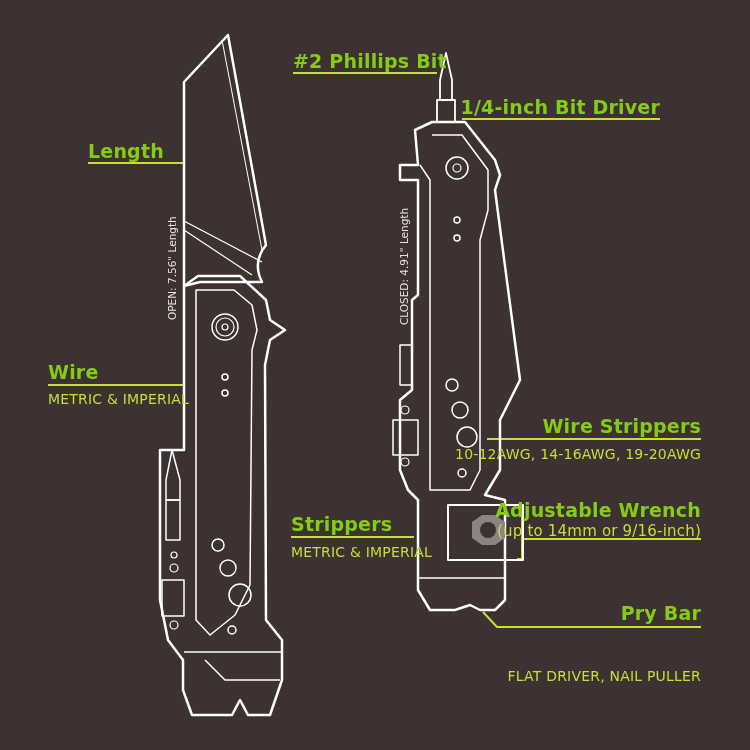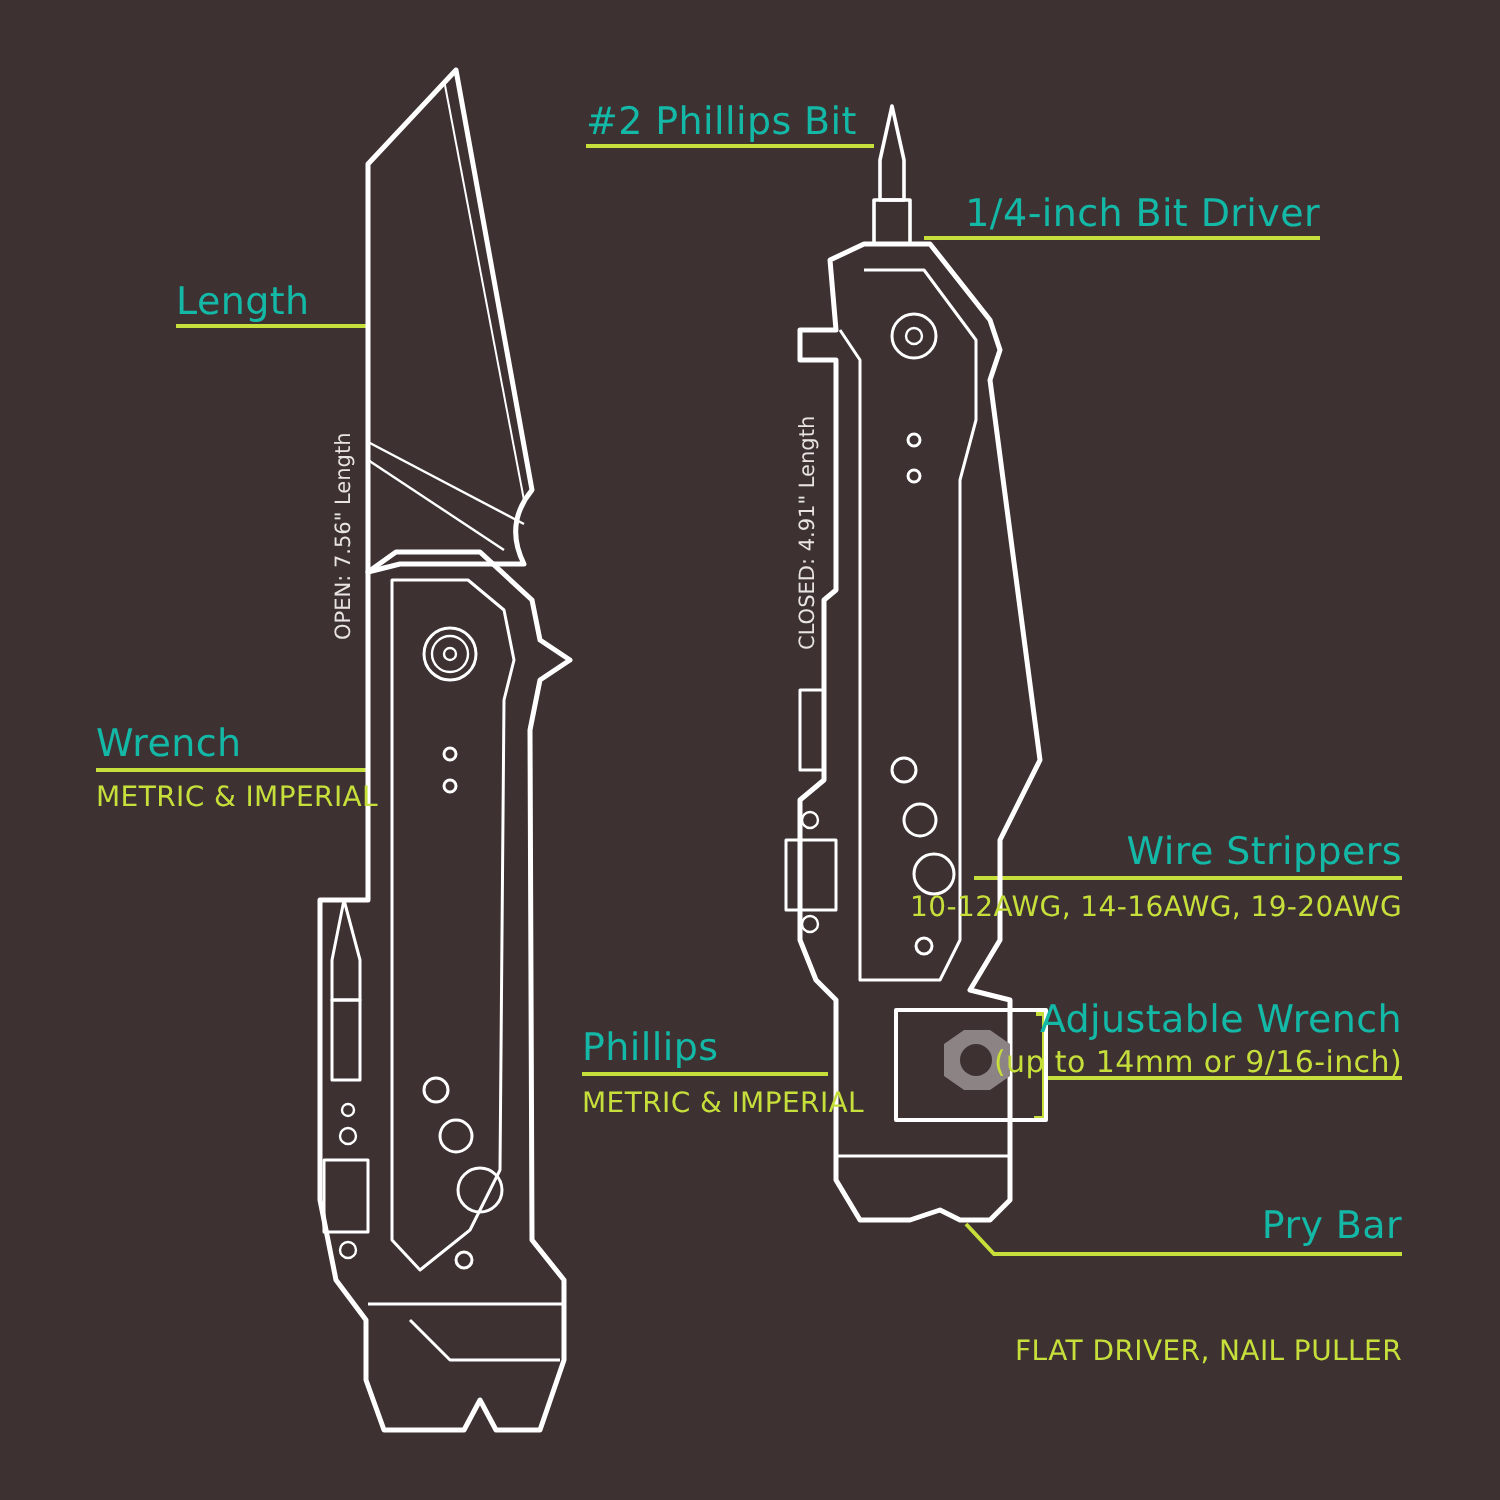--- a/index.html
+++ b/index.html
@@ -1,18 +1,18 @@
 <!DOCTYPE html>
 <html><head>
 <meta charset="utf-8">
 <style>
   html, body { margin:0; padding:0; }
   body { width:750px; height:750px; background:#3d3132; position:relative; overflow:hidden; font-family:"DejaVu Sans", sans-serif; }
   svg.art { position:absolute; left:0; top:0; width:750px; height:750px; }
-  .lbl { position:absolute; color:#14b8a6; font-weight:normal; font-size:19px; white-space:nowrap; letter-spacing:0.2px; }
+  .lbl { position:absolute; color:#84cc16; font-weight:bold; font-size:19px; white-space:nowrap; letter-spacing:0.2px; }
   .sub { position:absolute; color:#c6df3a; font-size:14px; white-space:nowrap; letter-spacing:0.2px; }
   .right { text-align:right; }
   .vert { position:absolute; color:#e8e4e2; font-size:10.5px; white-space:nowrap; transform-origin:left top; transform:rotate(-90deg); }
 </style>
 </head>
 <body>
 
 <svg class="art" viewBox="0 0 750 750">
 
   <g stroke="#c6df3a" stroke-width="2" fill="none">
@@ -79,31 +79,31 @@
     <circle cx="405" cy="462" r="4" stroke-width="1.2"></circle>
   </g>
   <g>
     <polygon points="472,522 482,515 495,515 505,522 505,538 495,545 482,545 472,538" fill="#8c8384"></polygon>
     <circle cx="488" cy="530" r="8" fill="#3d3132"></circle>
   </g>
 </svg>
 
 <div class="lbl" style="left:88px;top:140px;">Length</div>
 
-<div class="lbl" style="left:48px;top:361px;">Wrench</div>
+<div class="lbl" style="left:48px;top:361px;">Wire</div>
 <div class="sub" style="left:48px;top:391px;">METRIC &amp; IMPERIAL</div>
 
 <div class="lbl" style="left:293px;top:50px;">#2 Phillips Bit</div>
 
 <div class="lbl right" style="right:90px;top:96px;">1/4-inch Bit Driver</div>
 
 <div class="lbl right" style="right:49px;top:415px;">Wire Strippers</div>
 <div class="sub right" style="right:49px;top:446px;">10-12AWG, 14-16AWG, 19-20AWG</div>
 
-<div class="lbl" style="left:291px;top:513px;">Phillips</div>
+<div class="lbl" style="left:291px;top:513px;">Strippers</div>
 <div class="sub" style="left:291px;top:544px;">METRIC &amp; IMPERIAL</div>
 
 <div class="lbl right" style="right:49px;top:499px;">Adjustable Wrench</div>
 <div class="sub right" style="right:49px;top:522px;font-weight:normal;font-size:15px;">(up to 14mm or 9/16-inch)</div>
 
 <div class="lbl right" style="right:49px;top:602px;">Pry Bar</div>
 <div class="sub right" style="right:49px;top:668px;">FLAT DRIVER, NAIL PULLER</div>
 
 <div class="vert" style="left:166px;top:320px;">OPEN: 7.56" Length</div>
 <div class="vert" style="left:398px;top:325px;">CLOSED: 4.91" Length</div>

